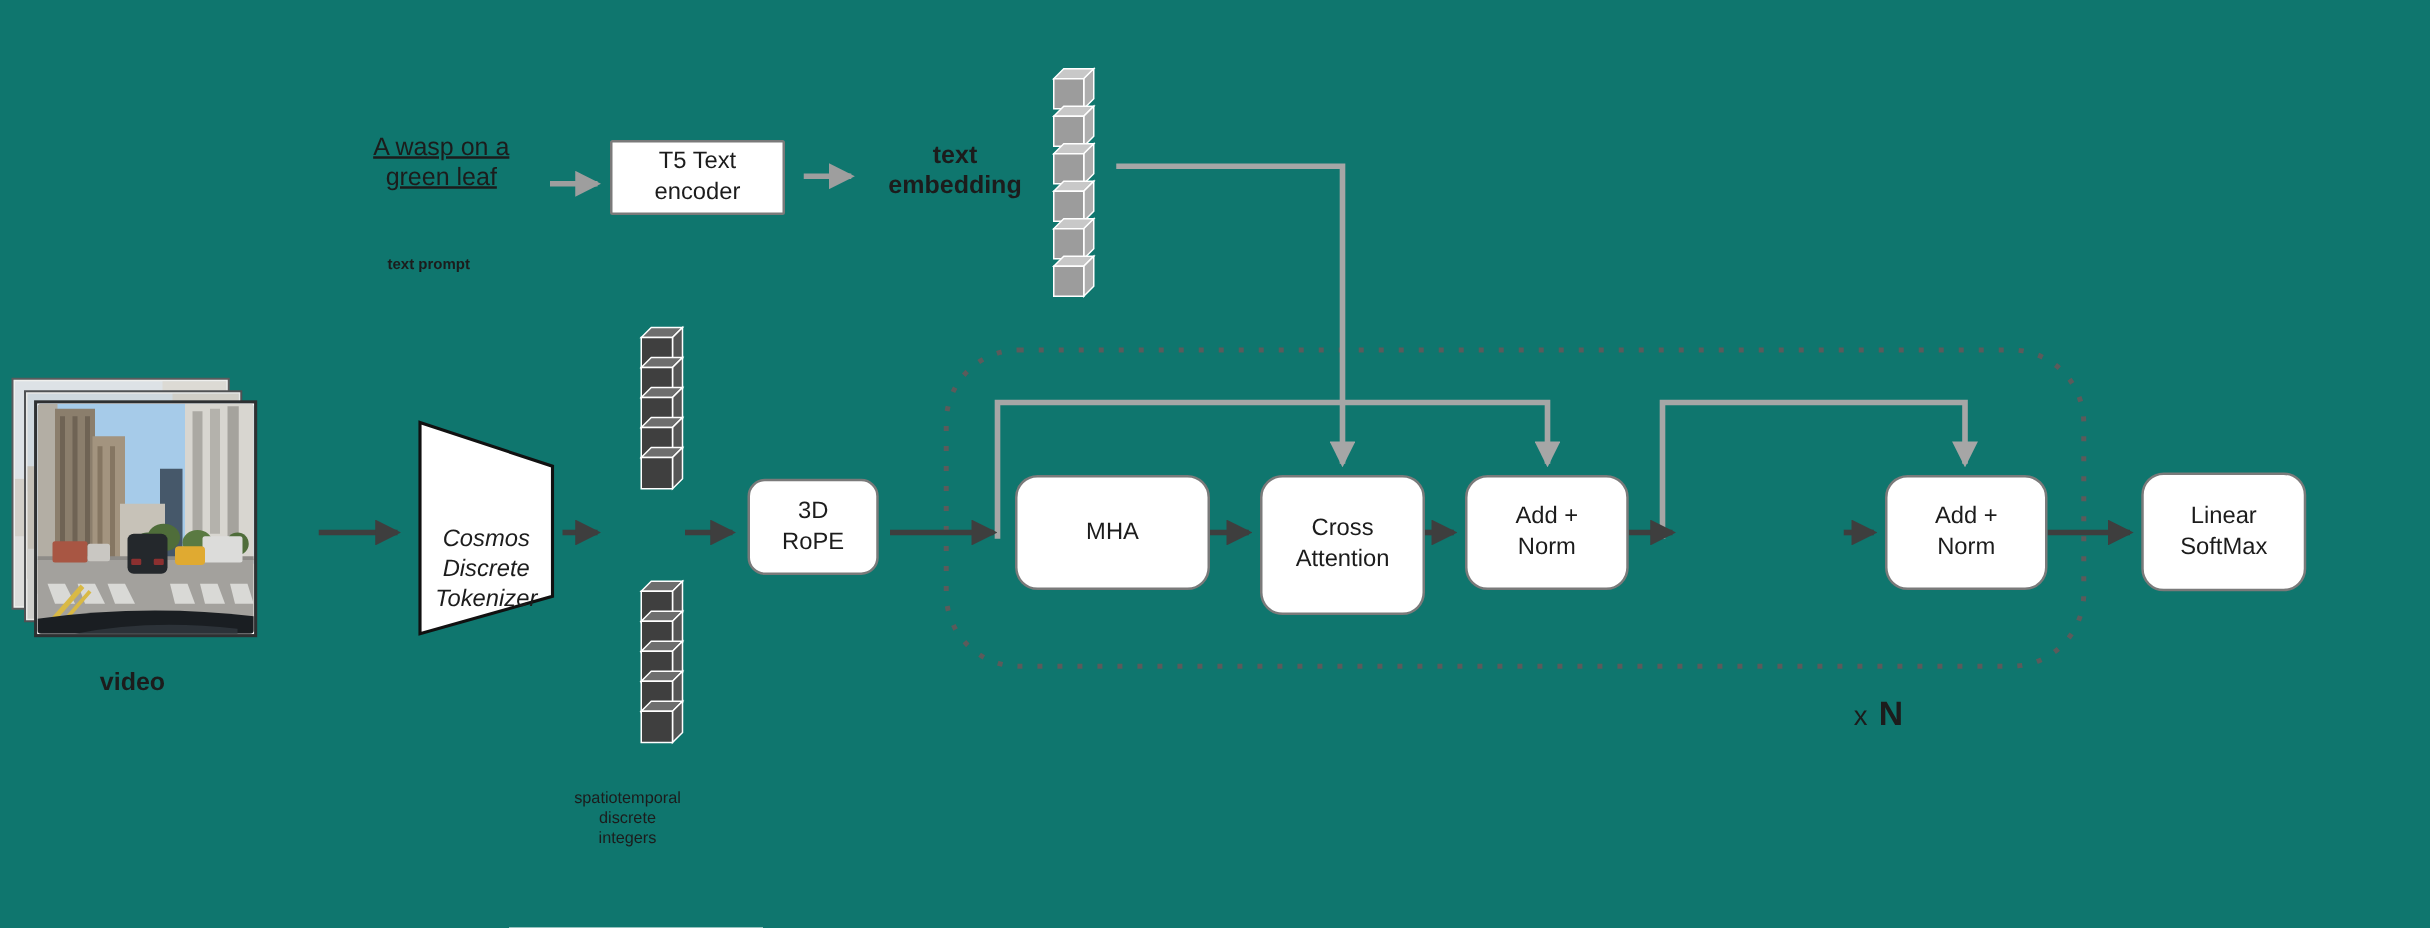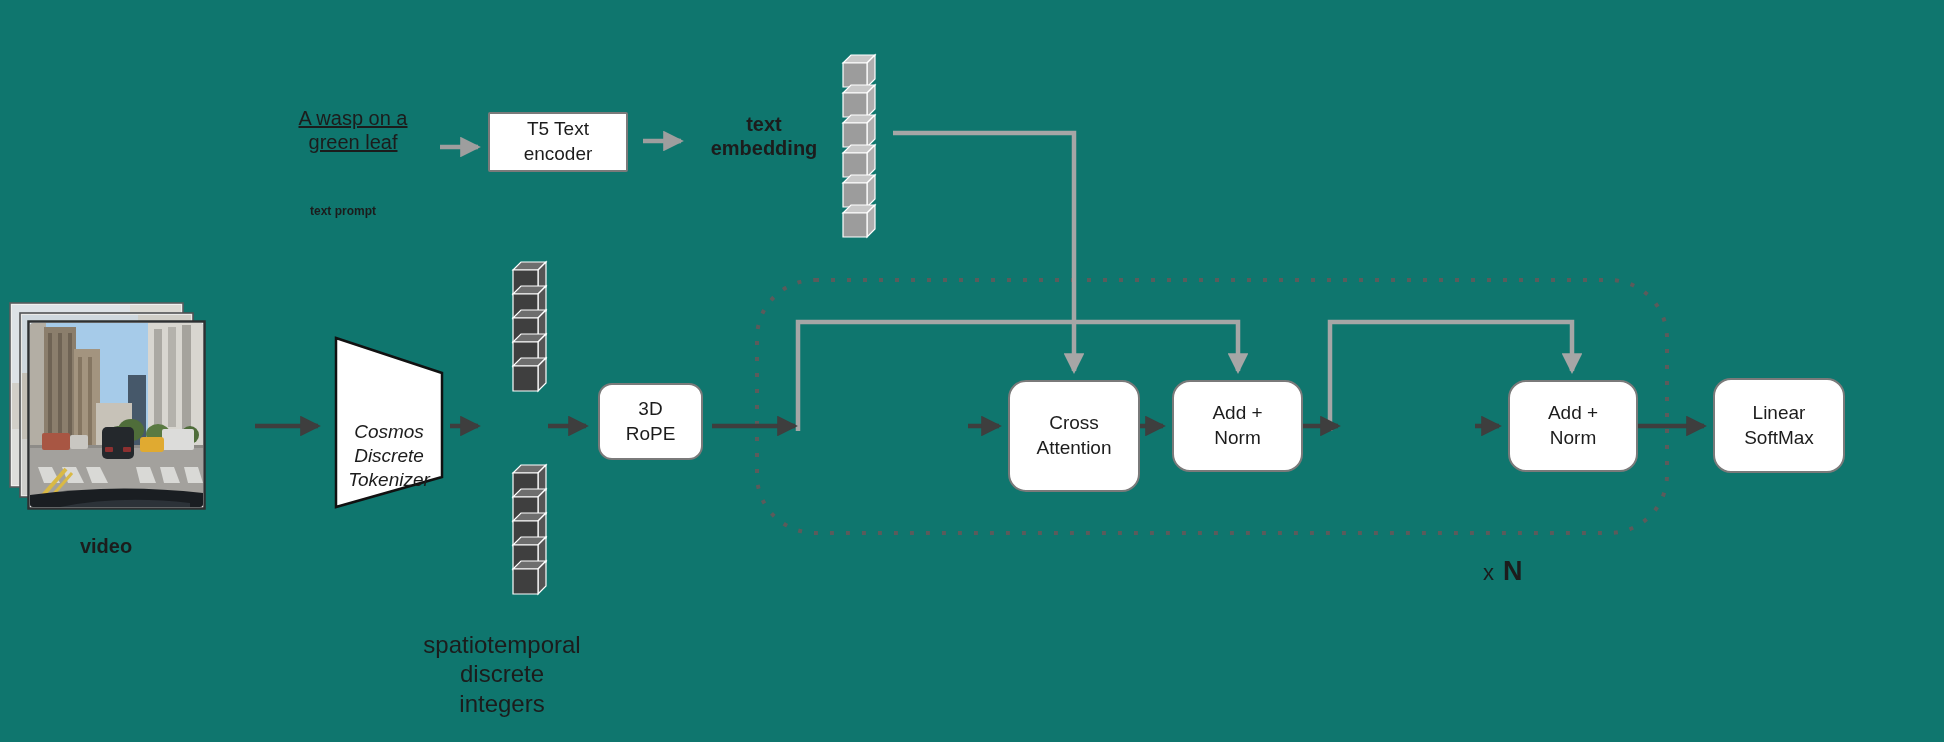--- a/index.html
+++ b/index.html
@@ -212,29 +212,32 @@
 
   <div class="lbl bold" style="left:684px;top:112px;width:160px;font-size:20px;">text
 embedding</div>
 
   <div class="lbl bold" style="left:46px;top:534px;width:120px;font-size:20px;">video</div>
 
   <div class="trap-label" style="left:339px;top:387px;width:100px;">Cosmos
 Discrete
 Tokenizer</div>
 
-  <div class="lbl" style="left:402px;top:630px;width:200px;font-size:24px;">spatiotemporal
+  <div class="lbl" style="left:402px;top:630px;width:200px;font-size:13px;">spatiotemporal
 discrete
 integers</div>
 
   <div class="node" style="left:598px;top:383px;width:105px;height:77px;border-radius:14px;">
     <span>3D
 RoPE</span>
   </div>
 
+  <div class="node" style="left:812px;top:380px;width:156px;height:92px;">
+    <span>MHA</span>
+  </div>
   <div class="node" style="left:1008px;top:380px;width:132px;height:112px;">
     <span>Cross
 Attention</span>
   </div>
   <div class="node" style="left:1172px;top:380px;width:131px;height:92px;">
     <span>Add +
 Norm</span>
   </div>
   <div class="node" style="left:1508px;top:380px;width:130px;height:92px;">
     <span>Add +

